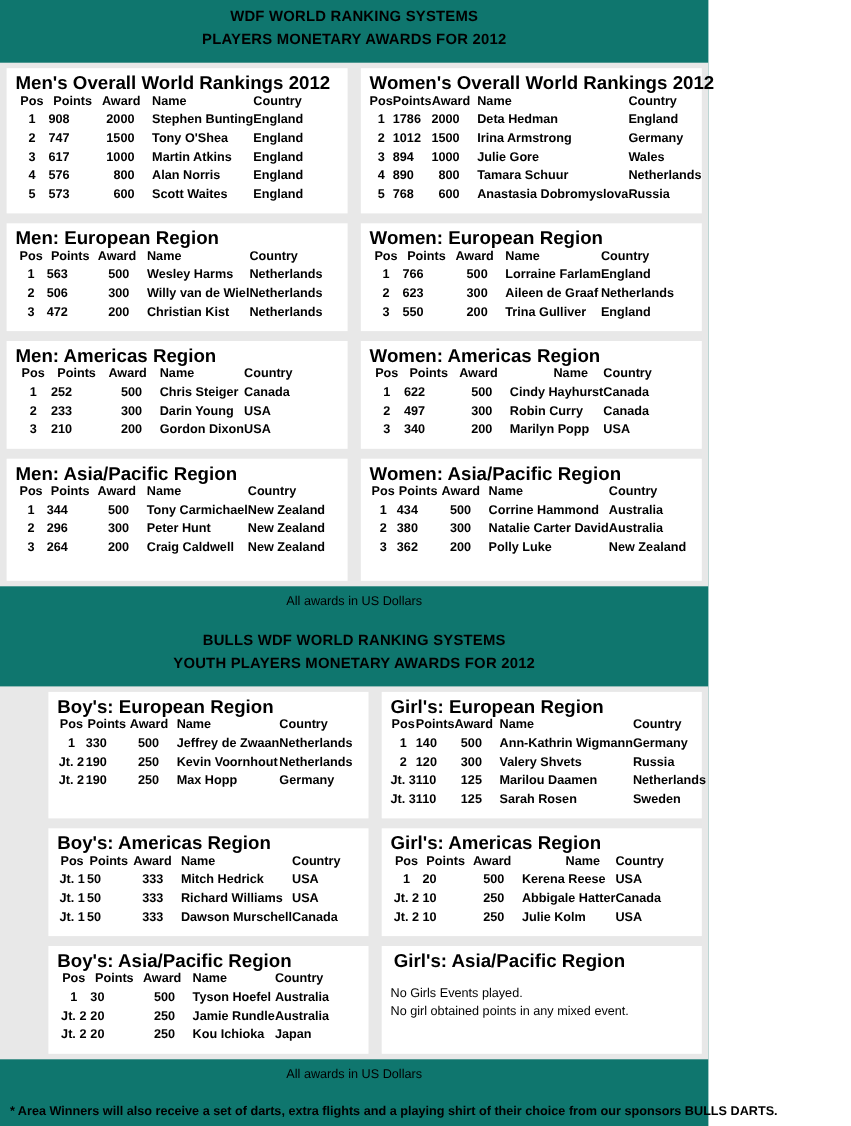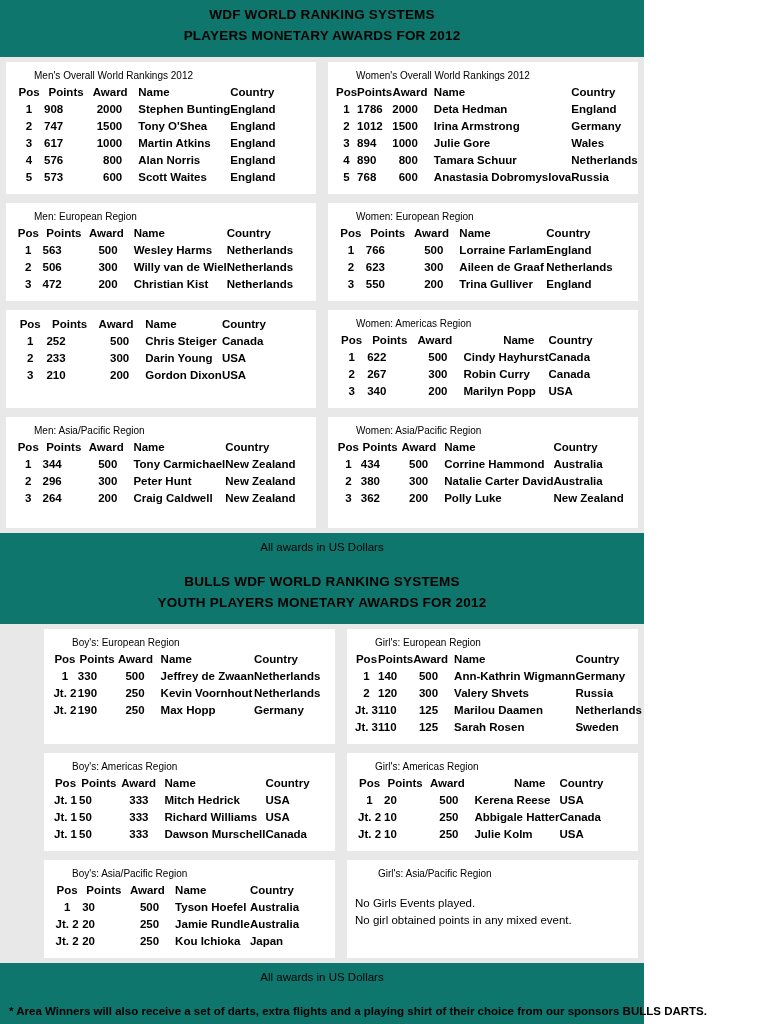--- a/index.html
+++ b/index.html
@@ -38,26 +38,25 @@
 
   .panel {
     background: #ffffff;
     flex: 1 1 0;
     min-width: 0;
     padding: 6px 8px 8px 8px;
     position: relative;
   }
 
   .panel-title {
-    font-weight: normal;
-    font-size: 10px;
+    font-weight: bold;
+    font-size: 17px;
     line-height: 15px;
     margin-bottom: 1px;
     white-space: nowrap;
-    margin-left: 20px;
   }
 
   table.rank {
     width: 100%;
     border-collapse: collapse;
     font-size: 11.5px;
     font-weight: bold;
     line-height: 17px;
   }
   table.rank th, table.rank td {
@@ -294,20 +293,21 @@
                 <td class="c-name">Trina Gulliver</td>
                 <td class="c-country">England</td>
               </tr>
           </tbody>
         </table>
       </div>
     </div>
 
     <div class="band-row">
       <div class="panel">
+        <div class="panel-title">Men: Americas Region</div>
         <table class="rank">
           <thead>
               <tr>
             <th class="c-pos">Pos</th>
             <th class="c-points">Points</th>
             <th class="c-award">Award</th>
             <th class="c-name">Name</th>
             <th class="c-country">Country</th>
           </tr>
             </thead>
@@ -352,21 +352,21 @@
           <tbody>
             <tr>
                 <td class="c-pos">1</td>
                 <td class="c-points">622</td>
                 <td class="c-award">500</td>
                 <td class="c-name">Cindy Hayhurst</td>
                 <td class="c-country">Canada</td>
               </tr>
             <tr>
                 <td class="c-pos">2</td>
-                <td class="c-points">267</td>
+                <td class="c-points">497</td>
                 <td class="c-award">300</td>
                 <td class="c-name">Robin Curry</td>
                 <td class="c-country">Canada</td>
               </tr>
             <tr>
                 <td class="c-pos">3</td>
                 <td class="c-points">340</td>
                 <td class="c-award">200</td>
                 <td class="c-name">Marilyn Popp</td>
                 <td class="c-country">USA</td>

